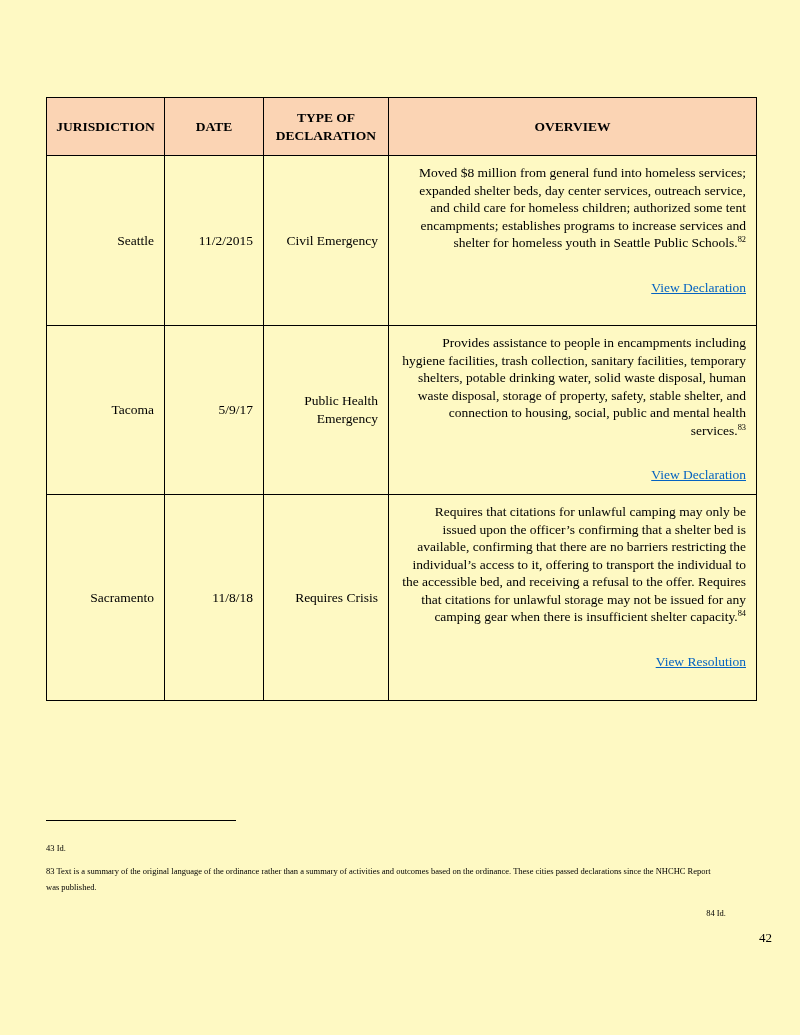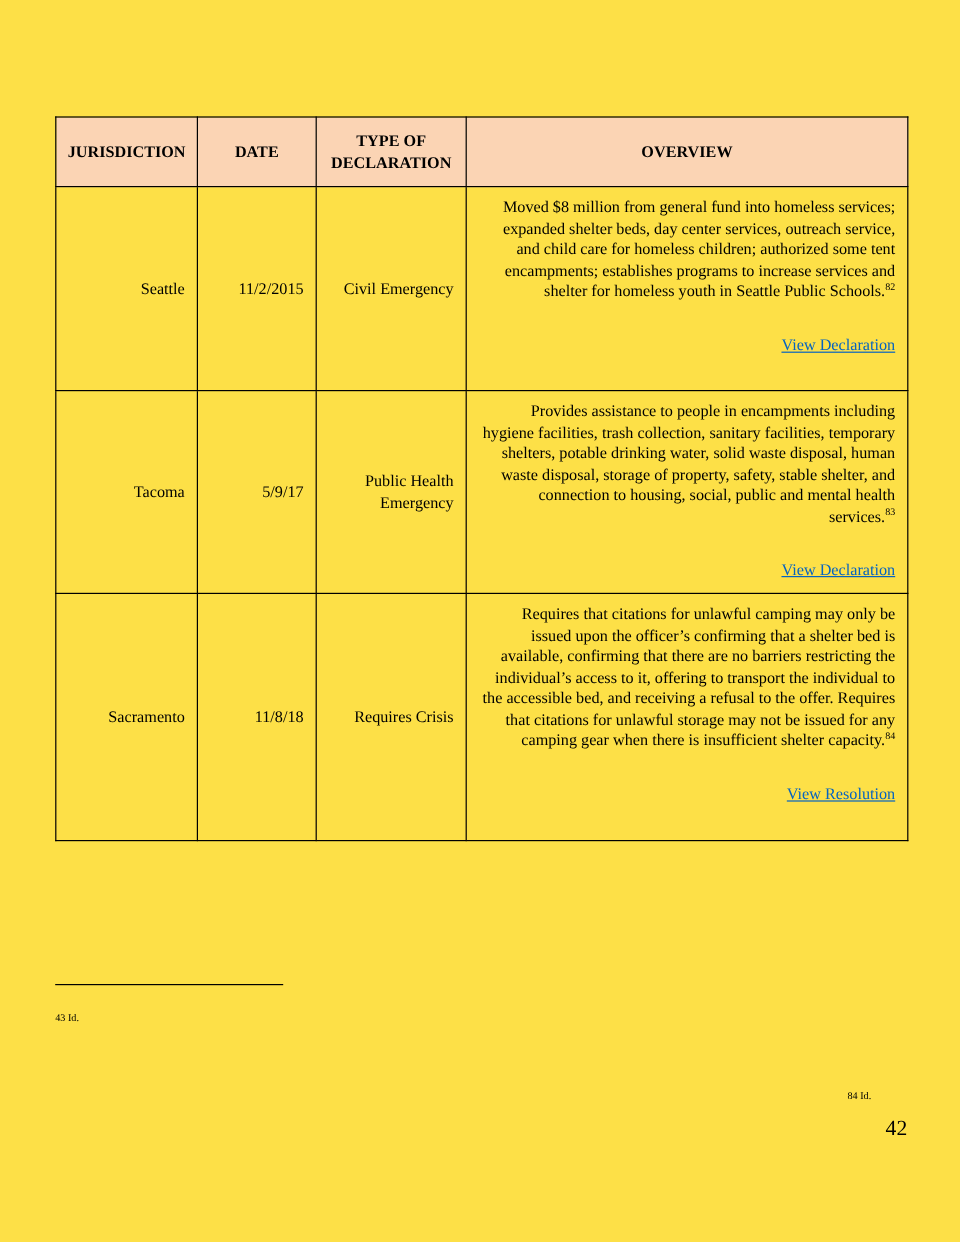--- a/index.html
+++ b/index.html
@@ -3,21 +3,21 @@
 <meta charset="utf-8">
 <style>
   * { margin: 0; padding: 0; box-sizing: border-box; }
   html, body { background: #ffffff; }
   body { font-family: "Liberation Serif", serif; color: #000000; }
 
   .page {
     position: relative;
     width: 800px;
     height: 1035px;
-    background: #fde047;
+    background: #fef9c3;
     overflow: hidden;
   }
 
   table.decl-table {
     position: absolute;
     left: 46px;
     top: 97px;
     width: 710px;
     table-layout: fixed;
     border-collapse: collapse;
@@ -92,23 +92,23 @@
     line-height: 1.9;
     color: #000000;
   }
 
   .footnote-1 { top: 840px; }
   .footnote-2 { top: 863px; }
   .footnote-3 { top: 905px; text-align: right; }
 
   .page-number {
     position: absolute;
-    right: 44px;
+    right: 28px;
     top: 930px;
-    font-size: 18px;
+    font-size: 13px;
     text-align: center;
   }
 </style>
 </head>
 <body>
 
 <div class="page">
 
   <table class="decl-table">
     <colgroup>
@@ -152,17 +152,18 @@
           <span class="overview-text"><span>Requires that citations for unlawful camping may only be issued upon the officer’s confirming that a shelter bed is available, confirming that there are no barriers restricting the individual’s access to it, offering to transport the individual to the accessible bed, and receiving a refusal to the offer. Requires that citations for unlawful storage may not be issued for any camping gear when there is insufficient shelter capacity.</span><sup class="fn-ref">84</sup></span>
           <p class="link-line"><a class="doc-link" href="#">View Resolution</a></p>
         </td>
       </tr>
     </tbody>
   </table>
 
   <div class="footnote-divider"></div>
 
   <p class="footnote footnote-1">43 Id.</p>
+  <p class="footnote footnote-2">83 Text is a summary of the original language of the ordinance rather than a summary of activities and outcomes based on the ordinance. These cities passed declarations since the NHCHC Report was published.</p>
   <p class="footnote footnote-3">84 Id.</p>
 
   <div class="page-number">42</div>
 
 </div>
 
 </body></html>

